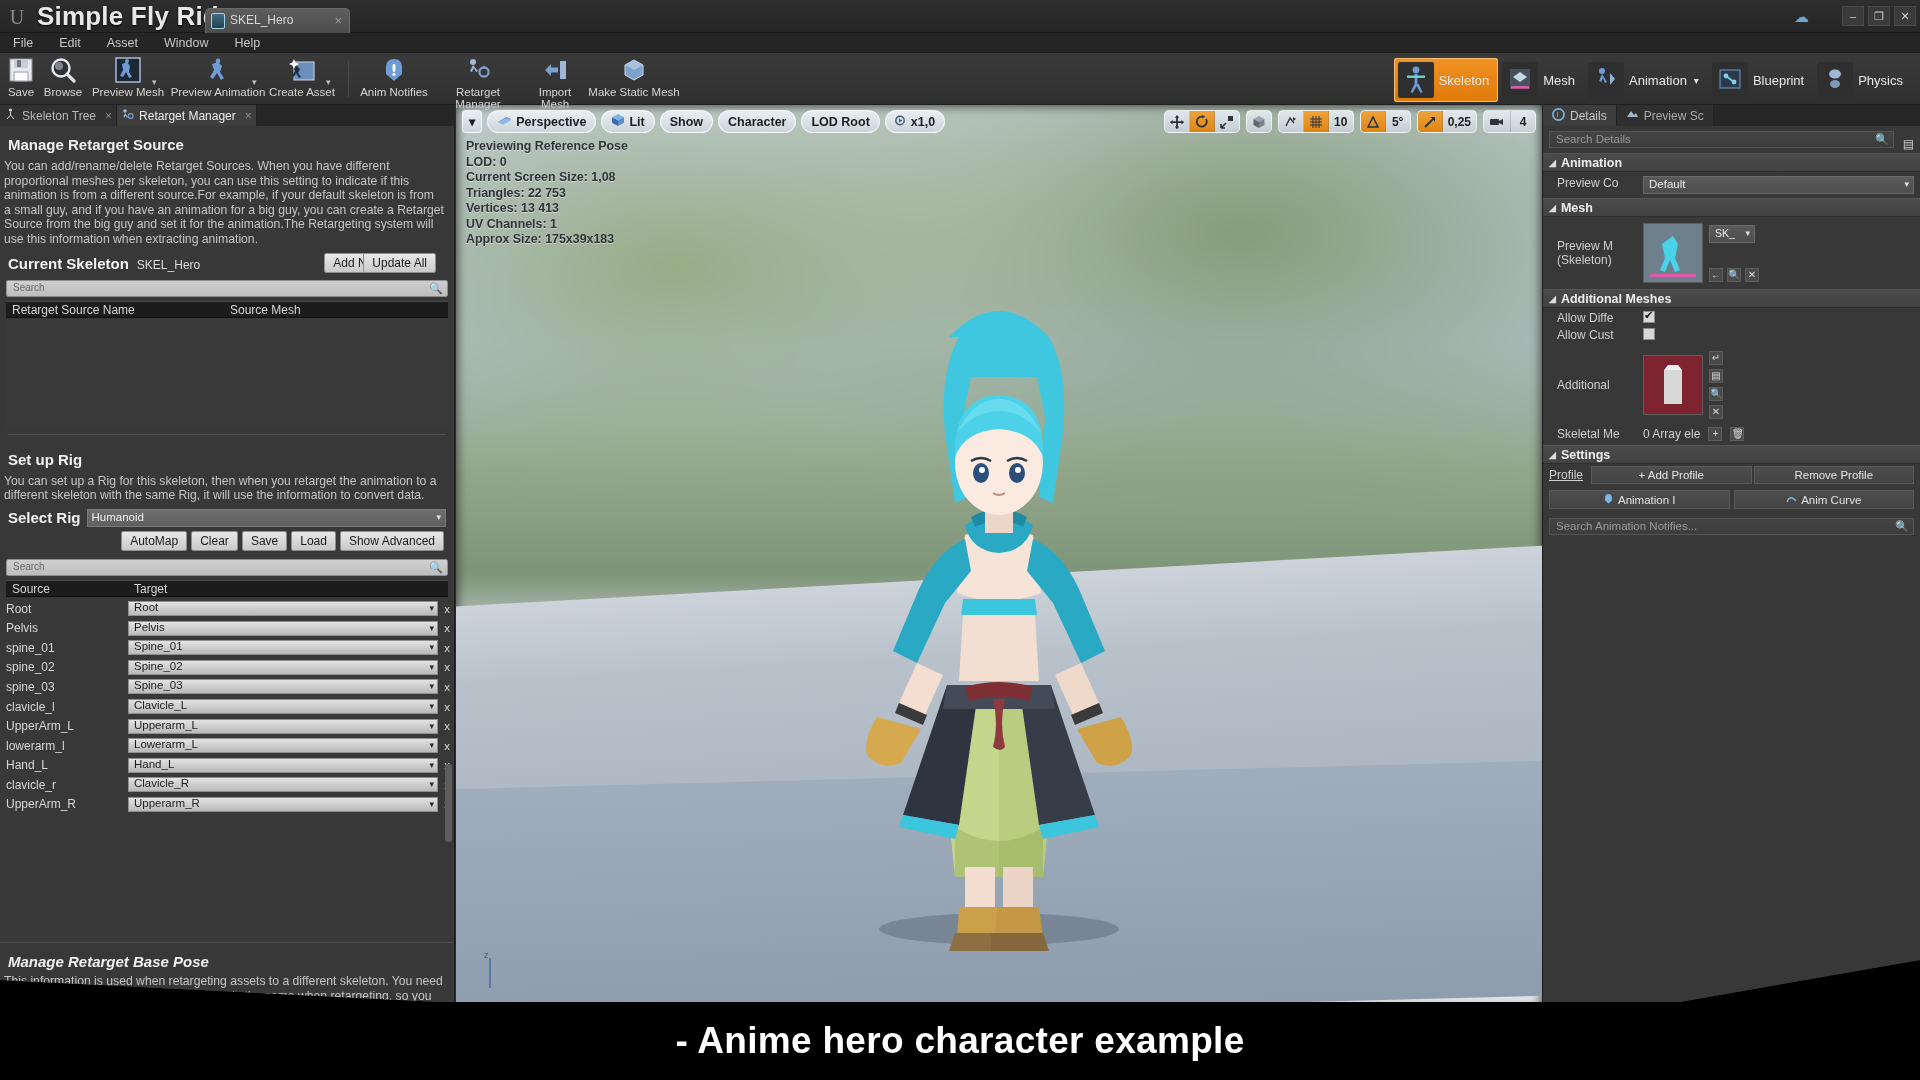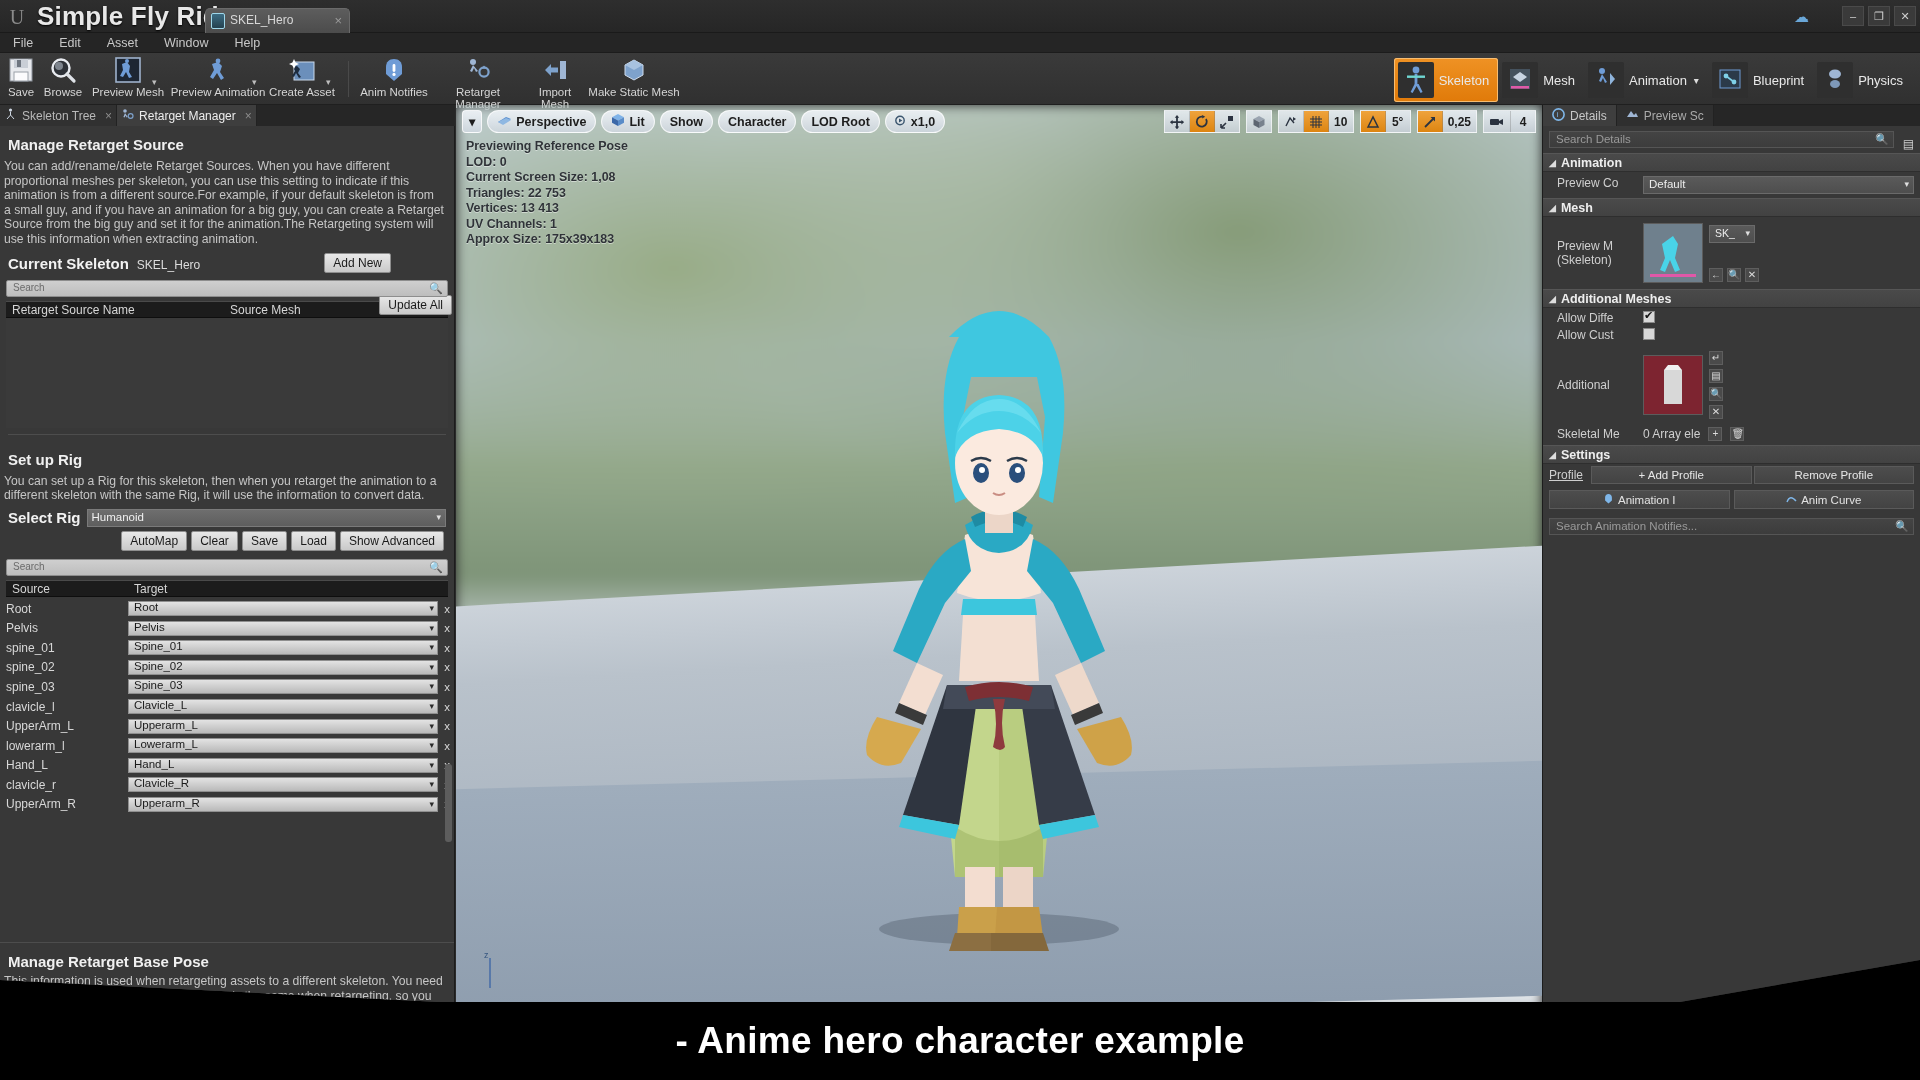--- a/index.html
+++ b/index.html
@@ -130,21 +130,21 @@
   .vp-ground2 { position:absolute; left:-5%; right:-5%; top:74%; height:26%;
     background:linear-gradient(#9fadbc,#8e9dae); transform:skewY(-1.5deg); }
 
   .vp-topbar { position:absolute; left:6px; top:5px; display:flex; gap:5px; align-items:center; z-index:6; }
   .vpb { height:23px; border-radius:12px; background:linear-gradient(rgba(240,244,248,.9),rgba(206,214,222,.9));
     border:1px solid rgba(255,255,255,.75); display:flex; align-items:center; gap:4px; padding:0 9px;
     font-size:12.5px; font-weight:bold; color:#1d1d1d; cursor:default; }
   .vpb.sq { border-radius:4px; padding:0 6px; }
 
   .vp-rightbar { position:absolute; right:6px; top:5px; display:flex; gap:6px; align-items:center; z-index:6; }
-  .grp { display:flex; height:23px; border-radius:0; overflow:hidden; border:1px solid rgba(255,255,255,.6);
+  .grp { display:flex; height:23px; border-radius:5px; overflow:hidden; border:1px solid rgba(255,255,255,.6);
     background:linear-gradient(rgba(235,240,245,.88),rgba(200,208,216,.88)); }
   .grp .gb { min-width:24px; padding:0 5px; display:flex; align-items:center; justify-content:center;
     font-size:12px; font-weight:bold; color:#1d1d1d; border-right:1px solid rgba(120,120,120,.35); cursor:default; }
   .grp .gb:last-child { border-right:none; }
   .grp .gb.on { background:linear-gradient(#efa33d,#dd8511); color:#1a1a1a; }
 
   .vp-stats { position:absolute; left:10px; top:34px; z-index:5; font-size:12.4px; color:#2f3338;
     line-height:15.5px; text-shadow:0 1px 0 rgba(255,255,255,.45); font-weight:bold; }
 
   .vp-axis { position:absolute; left:26px; bottom:18px; z-index:5; width:40px; height:40px; }
@@ -428,21 +428,21 @@
 
       <div class="lp-body">
 
         <div class="sec-title">Manage Retarget Source</div>
         <div class="sec-desc">You can add/rename/delete Retarget Sources. When you have different proportional meshes per skeleton, you can use this setting to indicate if this animation is from a different source.For example, if your default skeleton is from a small guy, and if you have an animation for a big guy, you can create a Retarget Source from the big guy and set it for the animation.The Retargeting system will use this information when extracting animation.</div>
 
         <div class="row-inline">
           <span class="lbl-bold">Current Skeleton</span>
           <span class="lbl-small">SKEL_Hero</span>
           <button class="btn" style="position:absolute;right:63px;top:0;">Add New</button>
-          <button class="btn" style="position:absolute;right:2px;top:0;margin-top:42px;">Update All</button>
+          <button class="btn" style="position:absolute;right:18px;top:0;">Update All</button>
         </div>
 
         <div class="searchbar">
           <span class="sph">Search</span>
           <span class="smag">🔍</span>
         </div>
 
         <div class="tbl-head">
           <div style="width:218px;">Retarget Source Name</div>
           <div style="flex:1;">Source Mesh</div>
@@ -567,21 +567,21 @@
                 <span class="cv">Upperarm_R</span>
                 <span class="cc">▾</span>
               </div>
               <div class="xbtn">x</div>
             </div>
           </div>
         <div class="vscroll" style="top:638px;height:78px;"></div>
       </div>
 
       <div class="bottom-sec">
-        <div class="sec-title" style="padding-bottom:2px;">Manage Retarget Base Pose</div>
+        <div class="sec-title" style="padding-bottom:2px;font-style:italic;">Manage Retarget Base Pose</div>
         <div class="sec-desc" style="max-height:34px;overflow:hidden;">This information is used when retargeting assets to a different skeleton. You need to make sure the ref pose of both meshes is the same when retargeting, so you can see the pose and edit using the bone transform widget, and click the Save button.</div>
       </div>
     </div>
 
     <div class="viewport">
       <div class="vp-sky"></div>
       <div class="vp-ground"></div>
       <div class="vp-ground2"></div>
 
       <div class="char">

